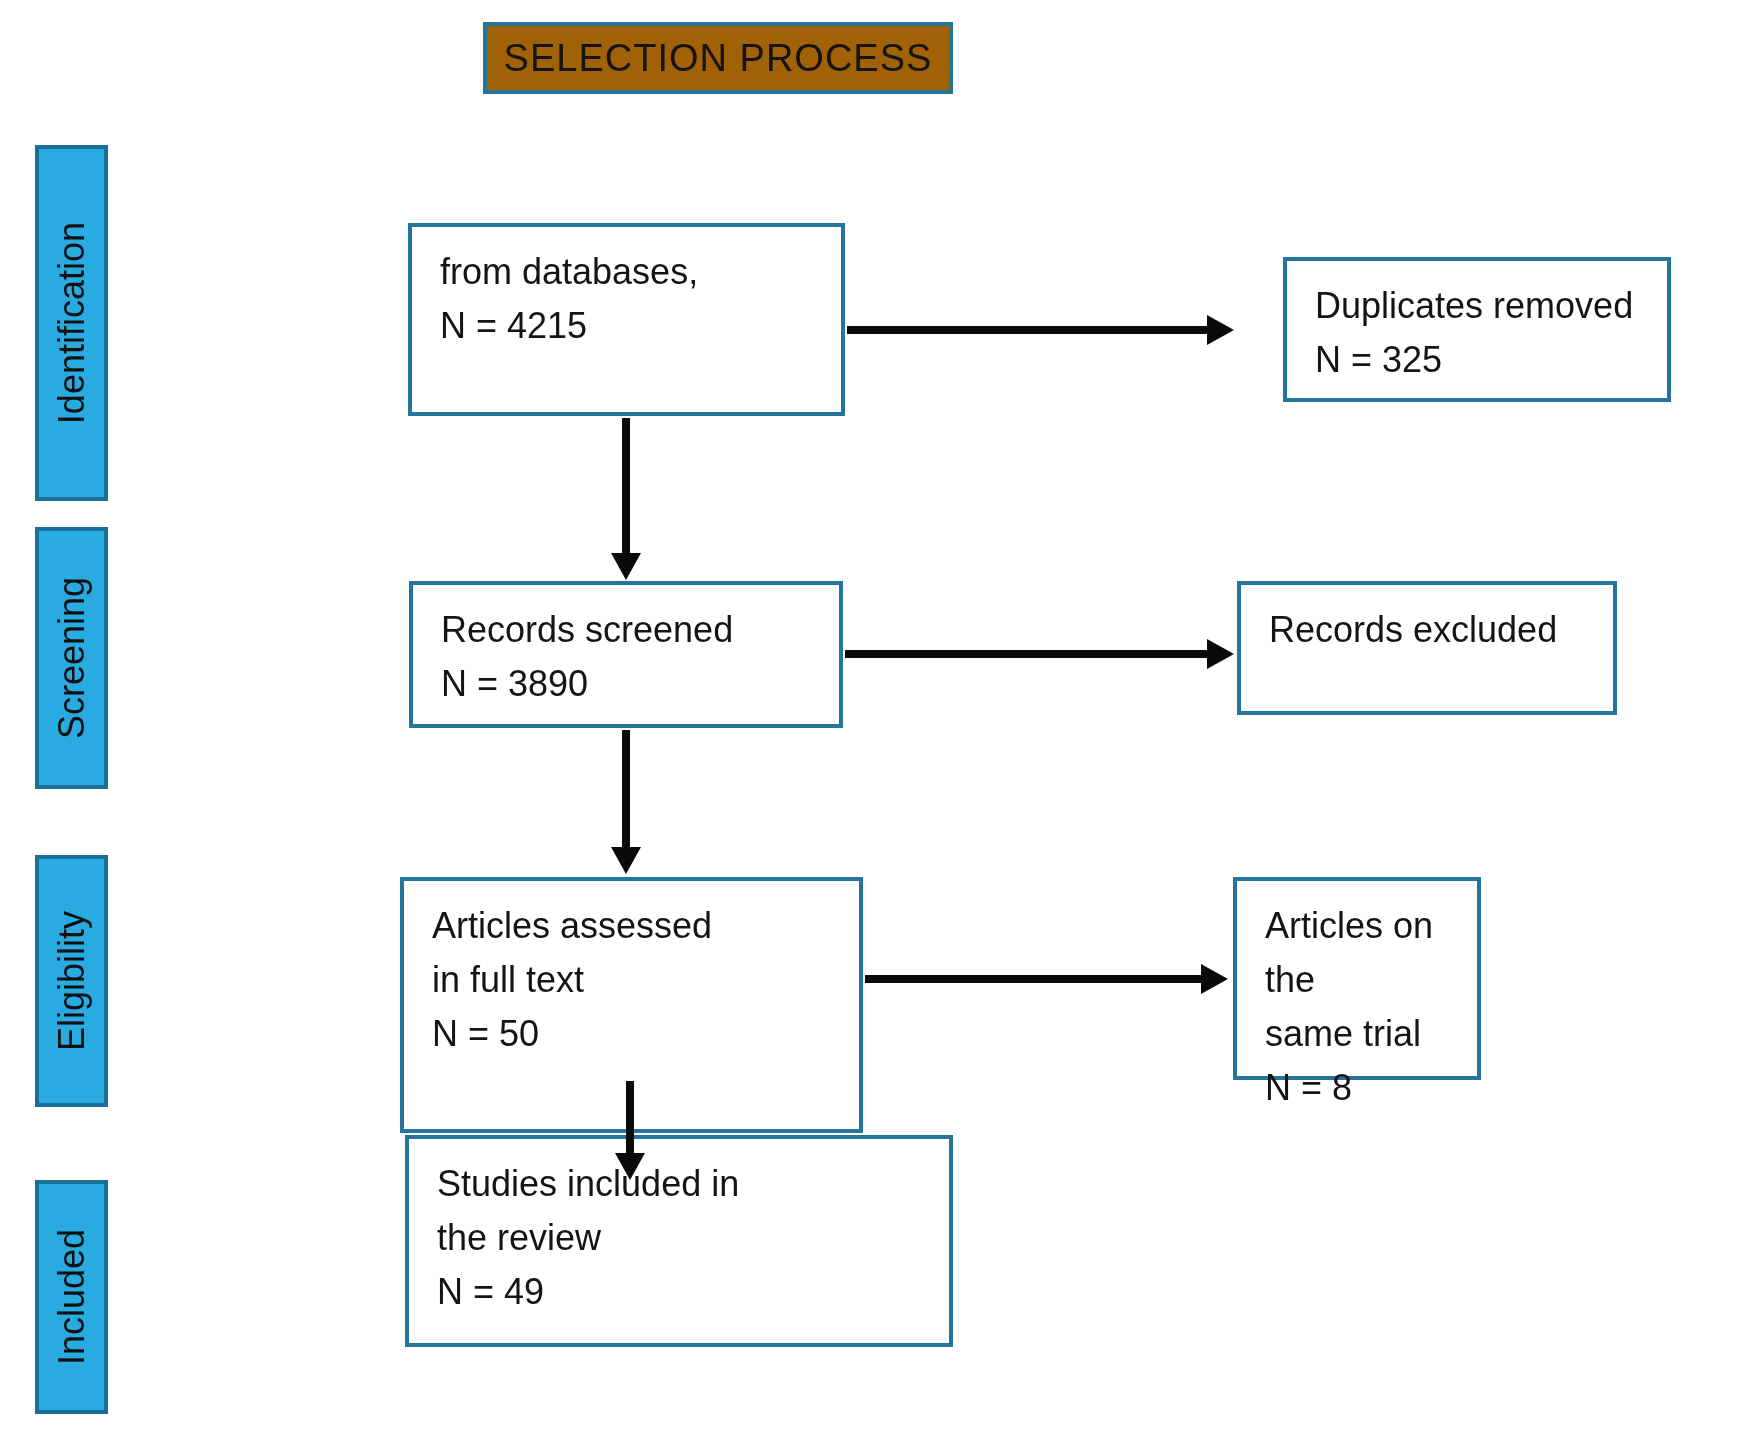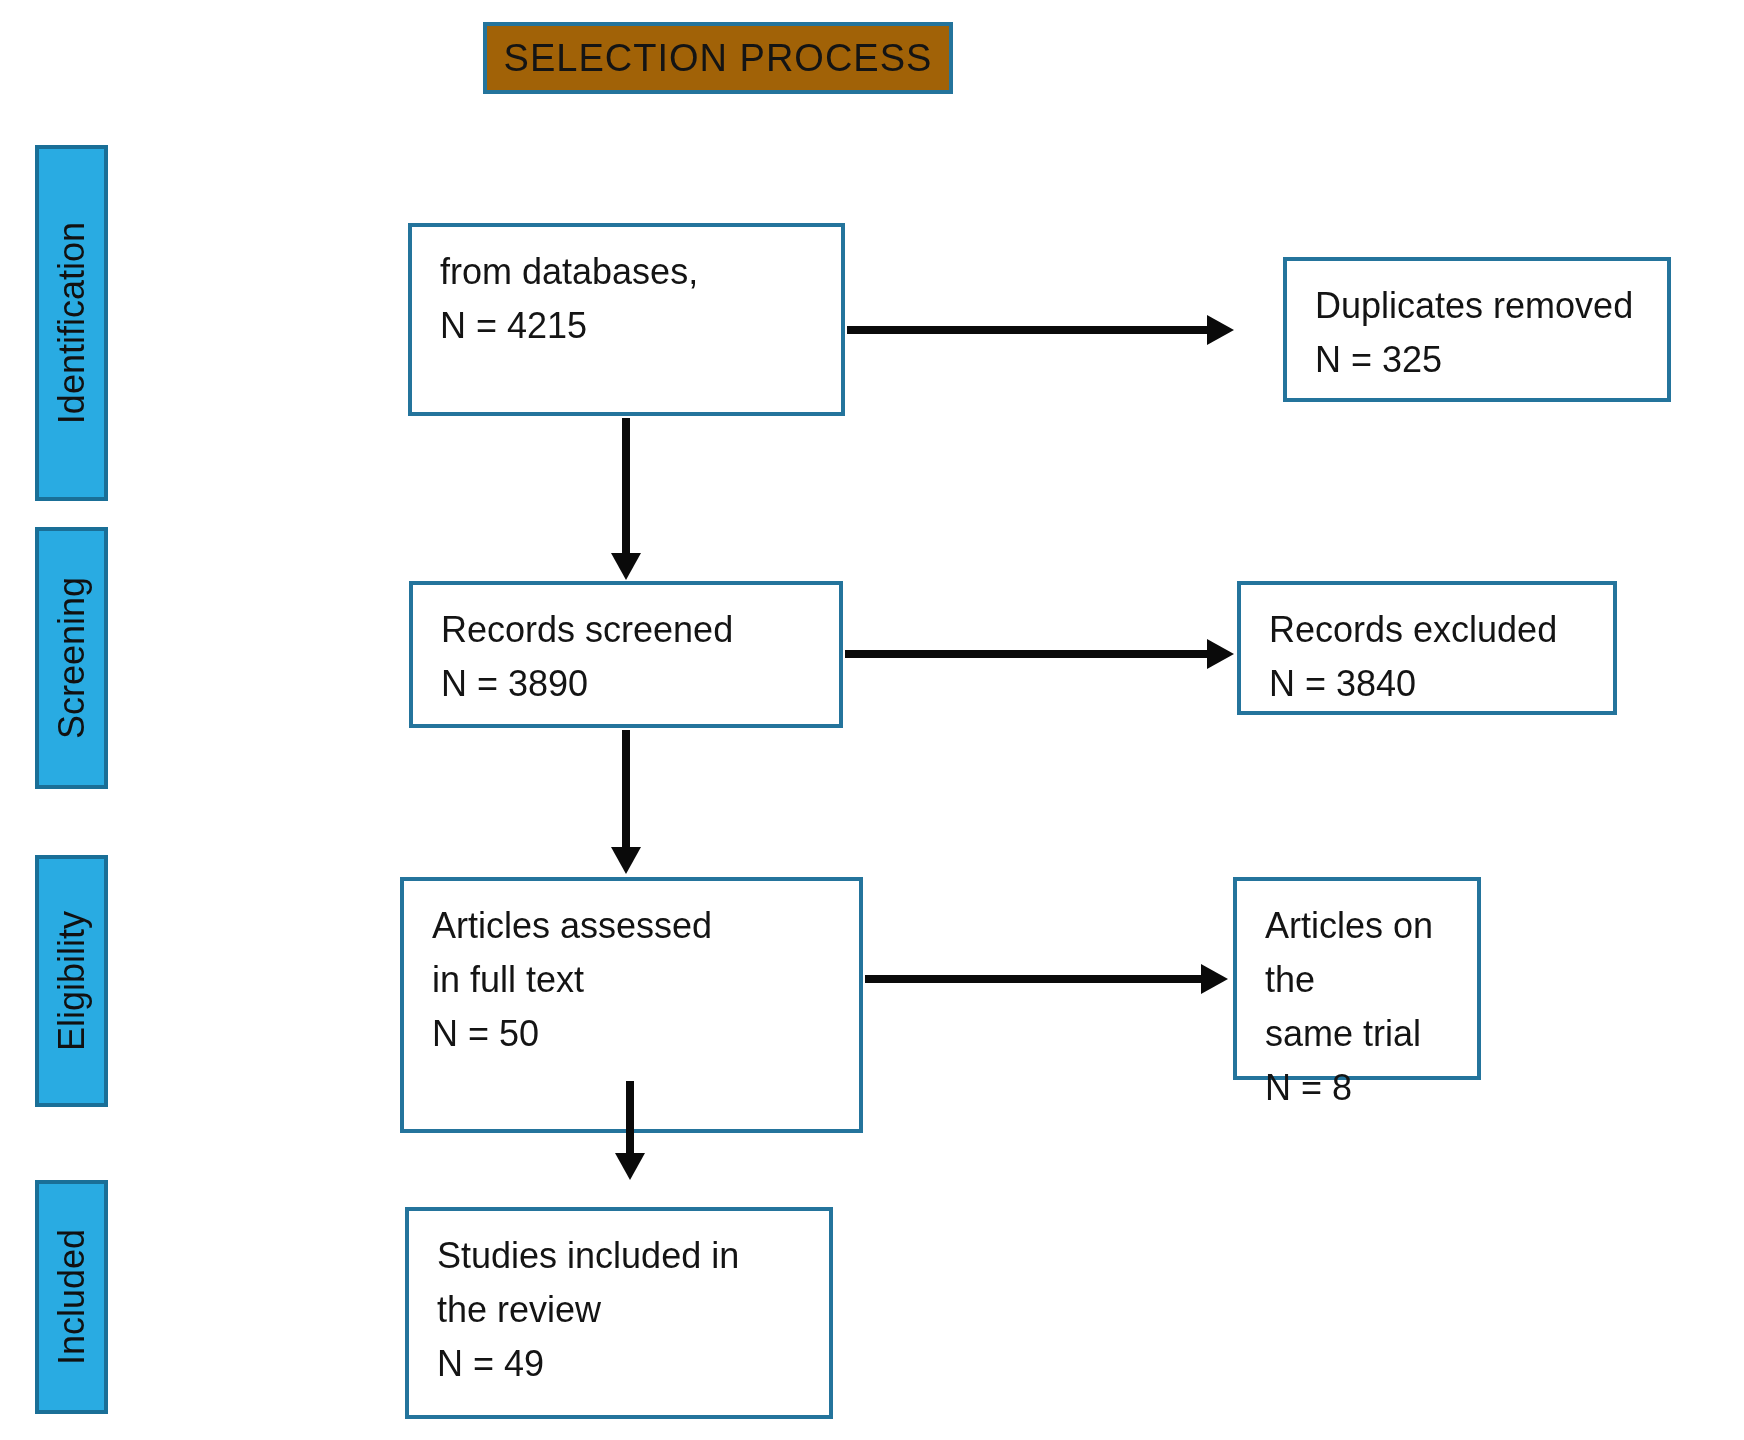--- a/index.html
+++ b/index.html
@@ -90,34 +90,33 @@
     <div>Records screened</div>
     <div>N = 3890</div>
   </div>
 
   <div class="abs flowbox" style="left:400px;top:877px;width:463px;height:256px;">
     <div>Articles assessed</div>
     <div>in full text</div>
     <div>N = 50</div>
   </div>
 
-  <div class="abs flowbox" style="left:405px;top:1207px;width:428px;height:212px;">
+  <div class="abs flowbox" style="left:405px;top:1135px;width:548px;height:212px;">
     <div>Studies included in</div>
     <div>the review</div>
     <div>N = 49</div>
   </div>
 
   <div class="abs flowbox" style="left:1237px;top:257px;width:388px;height:145px;margin-left:46px;">
     <div>Duplicates removed</div>
     <div>N = 325</div>
   </div>
 
   <div class="abs flowbox" style="left:1237px;top:581px;width:380px;height:134px;">
     <div>Records excluded</div>
-    <div>N = 3840</div>
   </div>
 
   <div class="abs flowbox" style="left:1233px;top:877px;width:248px;height:203px;">
     <div>Articles on the</div>
     <div>same trial</div>
     <div>N = 8</div>
   </div>
 
   <div>
     <div class="abs shaft-v" style="left:622px;top:418px;height:137px;"></div>

